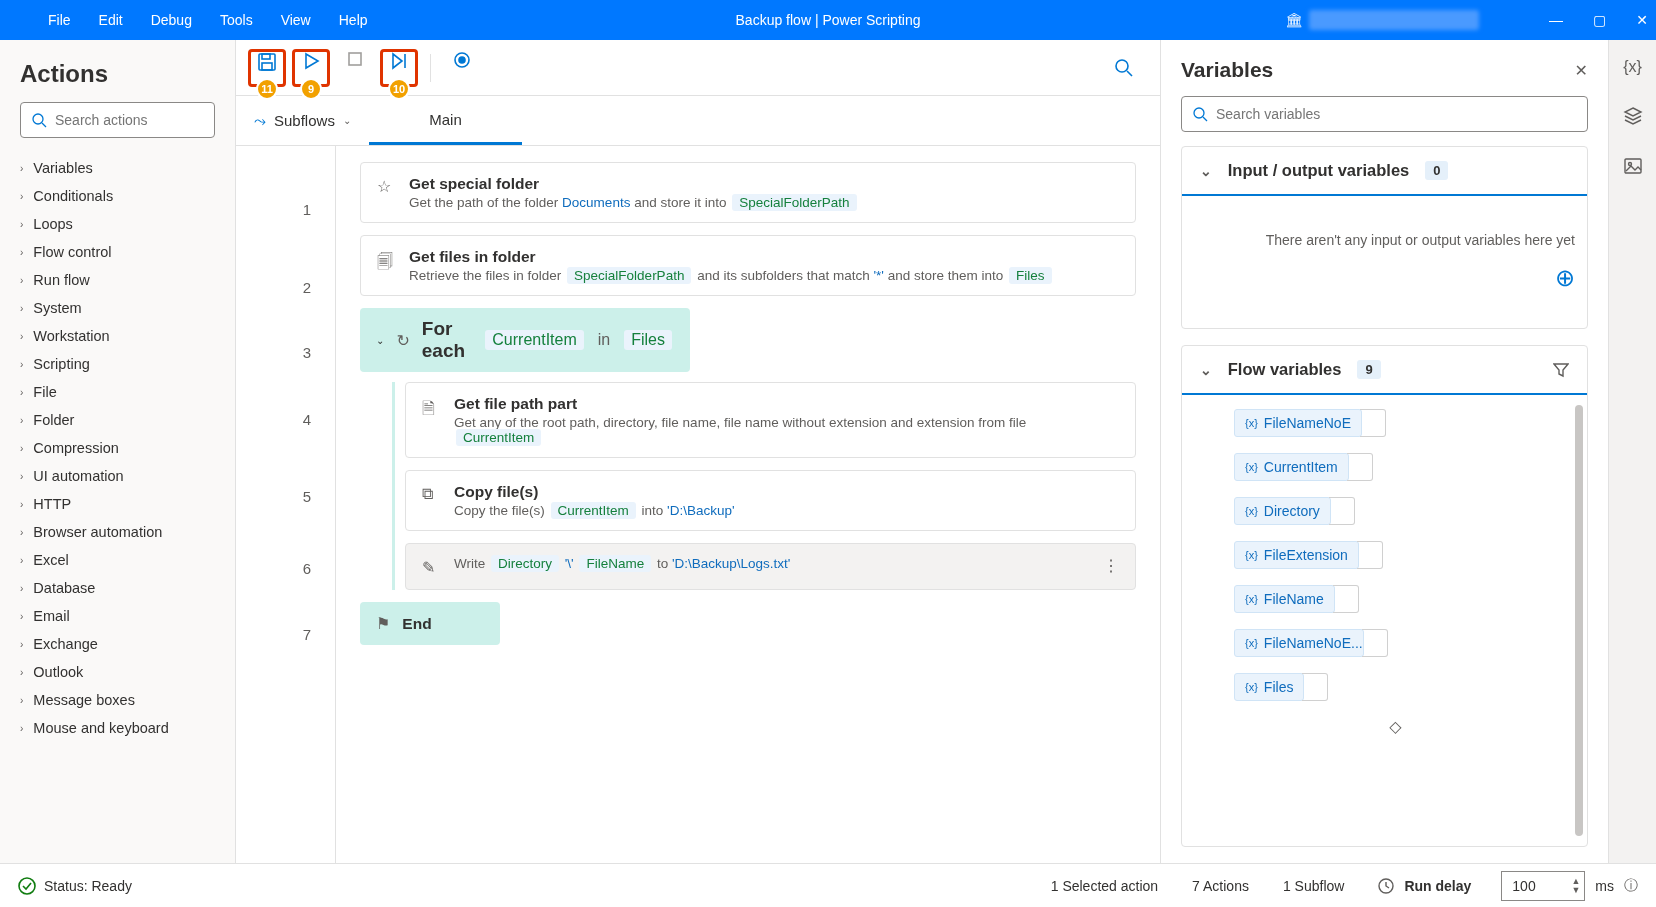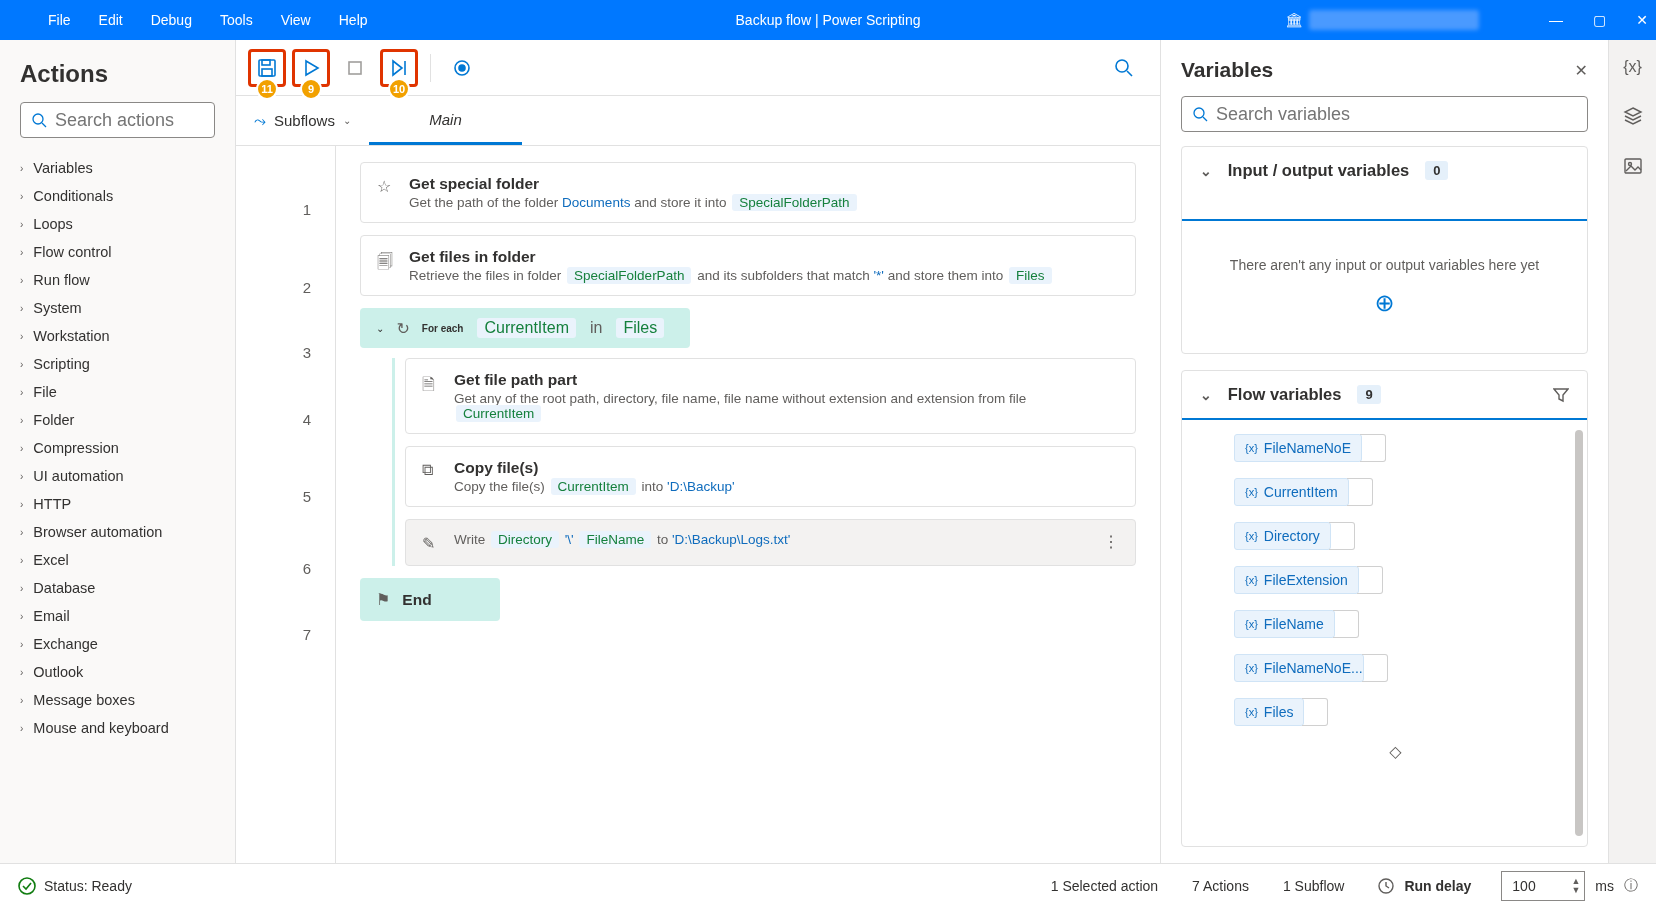--- a/index.html
+++ b/index.html
@@ -15,70 +15,70 @@
 .org-badge .blur { width:170px; height:20px; background:#4a9aff; border-radius:3px; filter:blur(2px);}
 .org-icon {font-size:16px;}
 
 
 .content { flex: 1; display: flex; min-height: 0; }
 
 
 .actions-pane { width: 236px; border-right: 1px solid #e1e1e1; background:#faf9f8; display:flex; flex-direction:column; }
 .actions-pane h1 { font-size: 24px; font-weight:600; padding: 20px 20px 14px; color:#323130;}
 .search-box { margin: 0 20px 12px; height:36px; border:1px solid #8a8886; border-radius:4px; display:flex; align-items:center; padding:0 10px; gap:8px; color:#605e5c; background:#fff;}
-.search-box input { border:none; outline:none; flex:1; font-size:18px; background:transparent; }
+.search-box input { border:none; outline:none; flex:1; font-size:14px; background:transparent; }
 .search-ico { color:#0078d4; }
 .actions-list { flex:1; overflow-y:auto; padding:4px 0 12px; }
 .actions-list .cat { display:flex; align-items:center; gap:10px; padding:6px 20px; font-size:14.5px; color:#323130; cursor:pointer;}
 .chev { color:#605e5c; font-size:10px;}
 
 
 .designer { flex:1; display:flex; flex-direction:column; min-width:0; }
 .toolbar { height:56px; border-bottom:1px solid #e1e1e1; display:flex; align-items:center; padding:0 12px; gap:6px; position:relative;}
-.tool-btn { width:38px; height:38px; display:flex; align-items:center; justify-content:center; color:#0078d4; border:2px solid transparent; border-radius:2px; position:relative; cursor:pointer;}
+.tool-btn { width:38px; height:38px; display:flex; justify-content:center; color:#0078d4; border:2px solid transparent; border-radius:2px; position:relative; cursor:pointer;}
 .tool-btn.disabled { color:#a19f9d; }
 .hilite { border:3px solid #e03400; border-radius:4px;}
 .callout { position:absolute; bottom:-16px; left:50%; transform:translateX(-50%); width:22px; height:22px; border-radius:50%; background:#f2a100; border:2px solid #fff; color:#fff; font-size:11px; font-weight:700; display:flex; align-items:center; justify-content:center;}
 .tool-search { margin-left:auto; width:48px; height:48px; display:flex; align-items:center; justify-content:center; color:#0078d4; }
 
 .subflow-bar { height:50px; border-bottom:1px solid #e1e1e1; display:flex; align-items:center; }
 .subflow-lbl { display:flex; align-items:center; gap:8px; padding:0 18px; color:#323130; font-size:15px;}
 .subflow-lbl .ic {color:#0078d4;}
-.tab { padding:0 60px; height:100%; display:flex; align-items:center; border-bottom:3px solid #0078d4; font-size:15px; color:#323130;font-style:italic;}
+.tab { padding:0 60px; height:100%; display:flex; align-items:center; border-bottom:3px solid #0078d4; font-size:15px; color:#323130;}
 
 .steps-wrap { flex:1; display:flex; overflow:auto; }
 .gutter { width:100px; padding-top:24px; text-align:right; color:#605e5c; font-size:15px; border-right:1px solid #e1e1e1;}
 .gutter div { height:78px; padding-right:24px; display:flex; align-items:center; justify-content:flex-end;}
 .gutter .g4 {height:82px;}
 .steps { flex:1; padding:16px 24px; }
 
 .card { border:1px solid #e1e1e1; border-radius:4px; background:#fff; padding:12px 16px; margin-bottom:12px; display:flex; gap:14px; }
 .card.selected { background:#f3f2f1; }
 .card .cico { color:#605e5c; font-size:16px; margin-top:2px; width:18px; flex-shrink:0;}
 .card .body { flex:1; font-size:13.5px; color:#605e5c;}
 .card .body .t { font-size:15.5px; font-weight:600; color:#323130; margin-bottom:2px;}
 .tok { background:#eaf3fc; color:#15803d; border-radius:3px; padding:1px 7px; margin:0 2px;}
 .lit { color:#0f6cbd; }
 .for-card { background:#ccf0ea; border:none; border-radius:4px; padding:10px 16px; display:flex; align-items:center; gap:12px; margin-bottom:10px;}
-.for-card .t{font-size:10px; font-weight:600;color:#323130}
+.for-card .t{font-size:19px; font-weight:600;color:#323130}
 .end-card { background:#ccf0ea; border:none; border-radius:4px; padding:12px 16px; display:flex; align-items:center; gap:12px; width:140px;}
 .end-card .t{font-size:15.5px; font-weight:600;color:#323130}
 .nested { margin-left:32px; border-left:3px solid #ccf0ea; padding-left:10px;}
 .card .more { margin-left:auto; color:#605e5c;}
 
 
 .vars-pane { width:448px; border-left:1px solid #e1e1e1; display:flex; flex-direction:column;}
 .vars-head { display:flex; align-items:center; padding:18px 20px 10px;}
 .vars-head h2 {font-size:21px; font-weight:600; color:#323130;}
 .vars-head .x {margin-left:auto; color:#605e5c; cursor:pointer;}
 .section { margin:0 20px 16px; border:1px solid #e1e1e1; border-radius:4px;}
 .sec-head { display:flex; align-items:center; gap:16px; padding:14px 18px; font-size:16.5px; font-weight:600; color:#323130;}
 .sec-head .badge{background:#e5f0fa;color:#323130;font-size:13px;font-weight:600;border-radius:3px;padding:2px 8px;}
 .sec-head .fil {margin-left:auto;color:#605e5c;}
-.io-body { border-top:2px solid #0078d4; padding:36px 12px; text-align:center; color:#605e5c; font-size:14px;margin-top:25px;}
+.io-body { border-top:2px solid #0078d4; padding:36px 12px; text-align:right; color:#605e5c; font-size:14px;}
 .io-body .add{color:#0078d4; font-size:24px; margin-top:16px; cursor:pointer;}
 .fv-body { border-top:2px solid #0078d4; position:relative; padding:14px 30px 14px 52px;}
 .var-pill-wrap { margin-bottom:16px; display:flex; }
 .var-pill { display:inline-flex; align-items:center; background:#eaf3fc; color:#0f6cbd; font-size:14px; border-radius:3px; padding:4px 10px; gap:6px; border:1px solid #d0e4f6;}
 .var-pill .vx{font-size:11px;}
 .var-box { border:1px solid #d0d0d0; border-left:none; height:28px; width:26px; margin-left:-2px; border-radius:0 3px 3px 0;}
 .eraser {text-align:center; color:#605e5c; margin-top:2px;}
 .fv-scroll {position:absolute; right:4px; top:10px; bottom:10px; width:8px; background:#c8c6c4; border-radius:4px;}
 
 

